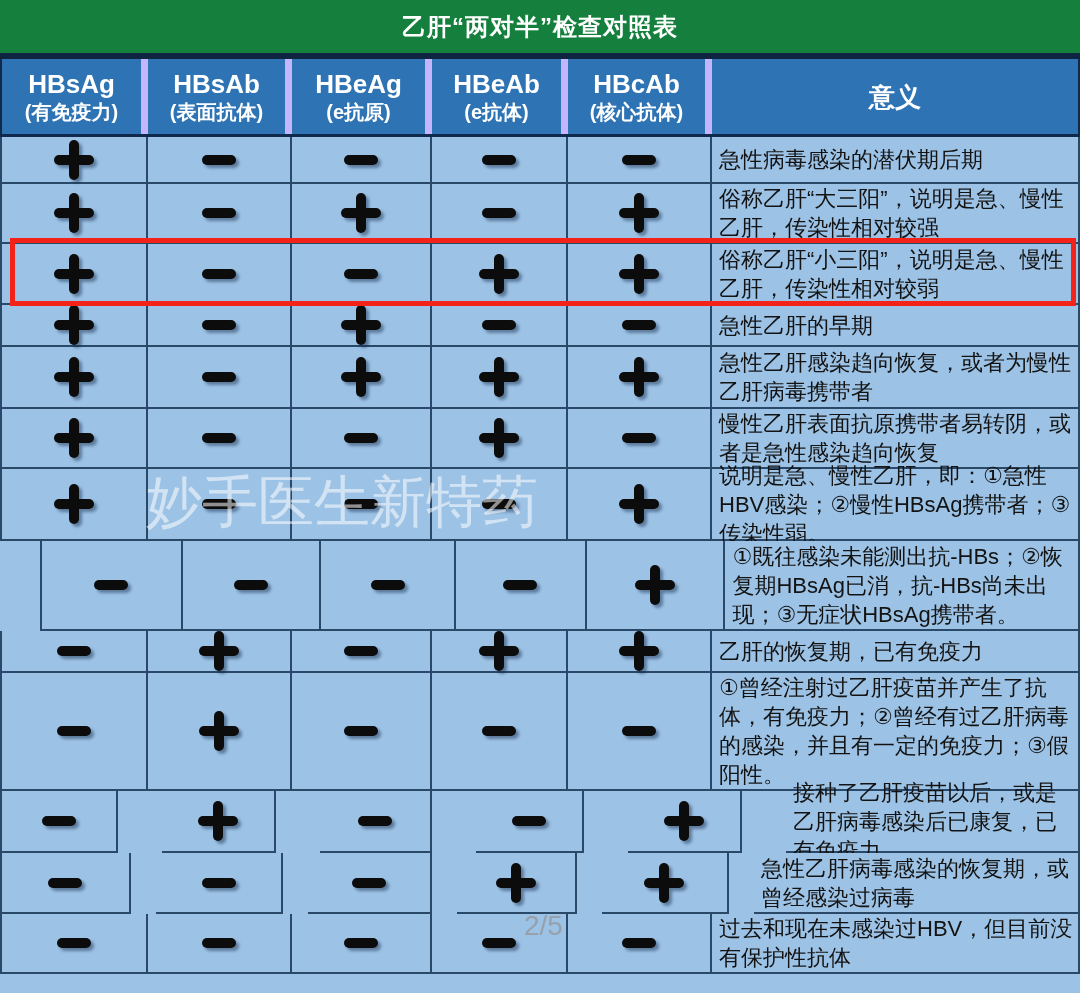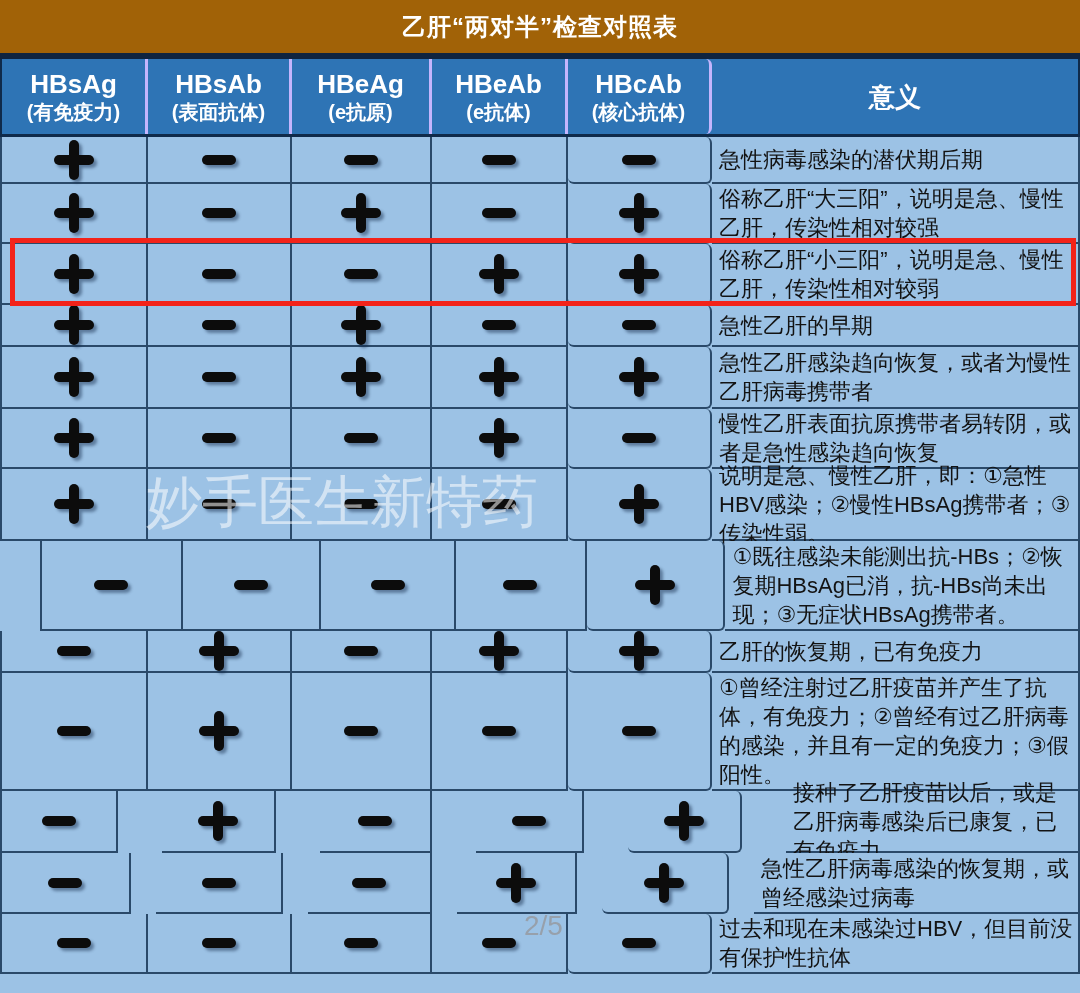--- a/index.html
+++ b/index.html
@@ -4,37 +4,37 @@
 <style>
   html,body{margin:0;padding:0;background:#ffffff;}
   .screen{
     position:relative;width:1080px;height:993px;overflow:hidden;
     background:#9cc2e5;
     font-family:"Liberation Sans","DejaVu Sans",sans-serif;
   }
   
   .title-bar{
     position:absolute;left:0;top:0;width:1080px;height:53px;
-    background:#a16207;color:#ffffff;
+    background:#15803d;color:#ffffff;
     display:flex;align-items:center;justify-content:center;
     font-size:24px;font-weight:bold;letter-spacing:1px;
   }
   .title-separator{
     position:absolute;left:0;top:53px;width:1080px;height:6px;
     background:#0f2440;
   }
   
   .header-row{
     position:absolute;left:0;top:59px;width:1080px;height:78px;
     background:#2e74b5;display:flex;box-sizing:border-box;
     border-bottom:3px solid #0f2a4a;
   }
   .hcell{
     box-sizing:border-box;height:100%;
-    border-right:3px solid #c4b5fd;
+    border-right:7px solid #c4b5fd;
     display:flex;flex-direction:column;align-items:center;justify-content:center;
     color:#ffffff;text-align:center;
   }
   .hcell:first-child{border-left:2px solid #0f2a4a;}
   .hcell:last-child{border-right:2px solid #0f2a4a;}
   .hname{font-size:26px;font-weight:bold;line-height:30px;}
   .hsub{font-size:20px;font-weight:bold;line-height:26px;}
   
   .tbody{position:absolute;left:0;top:137px;width:1080px;}
   .trow{display:flex;box-sizing:border-box;}
@@ -44,21 +44,21 @@
     background:#9cc2e5;
   }
   .cell.c0{border-left:2px solid #2a4969;}
   .sign-cell{display:flex;align-items:center;justify-content:center;}
   .meaning-cell{
     display:flex;align-items:center;
     font-size:22px;line-height:29px;color:#131313;
     padding:1px 4px 1px 7px;
   }
   .c0{width:148px;} .c1{width:144px;} .c2{width:140px;}
-  .c3{width:136px;} .c4{width:144px;border-radius:6px;} .c5{width:368px;}
+  .c3{width:136px;} .c4{width:144px;} .c5{width:368px;}
   
   .sign{position:relative;width:42px;height:42px;flex:0 0 auto;
         filter:drop-shadow(3px 3px 1.5px rgba(16,38,68,0.45));}
   .sign .hb{position:absolute;left:1px;top:16px;width:40px;height:10px;
             background:#0c0c0c;border-radius:5px;}
   .sign .vb{position:absolute;top:1px;left:16px;width:10px;height:40px;
             background:#0c0c0c;border-radius:5px;}
   .sign.minus .hb{width:34px;left:4px;}
   
   .red-highlight-box{

